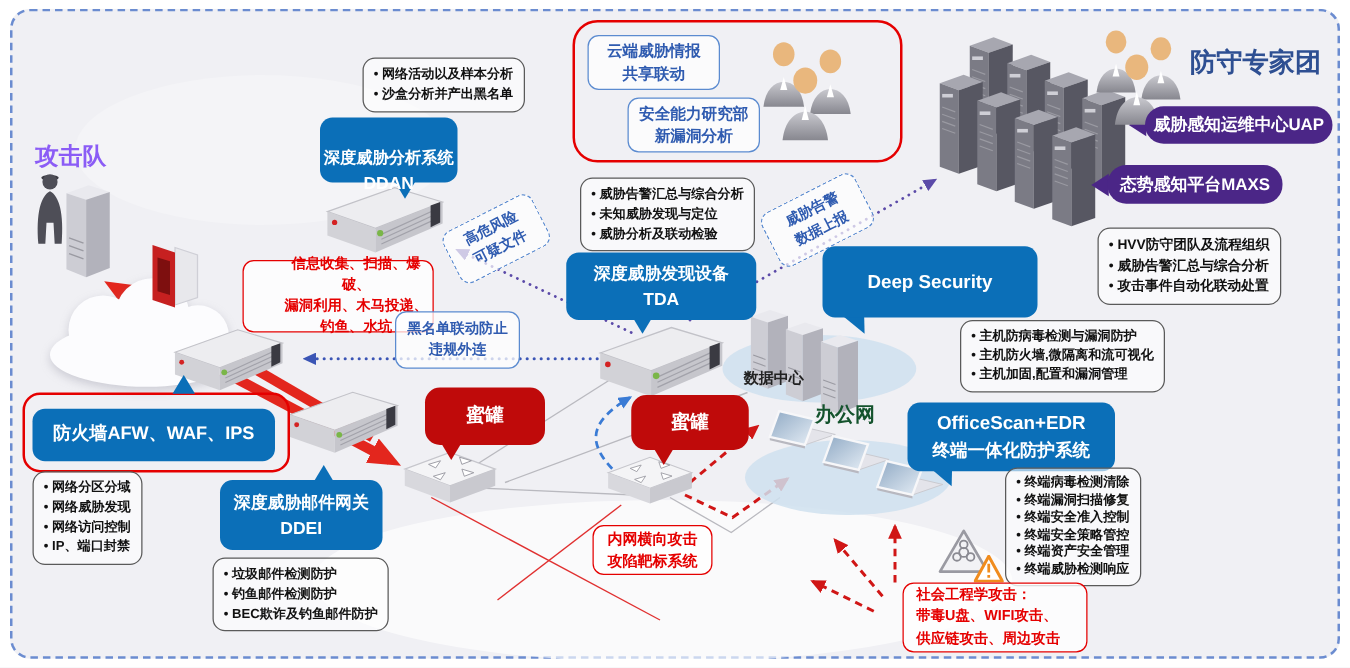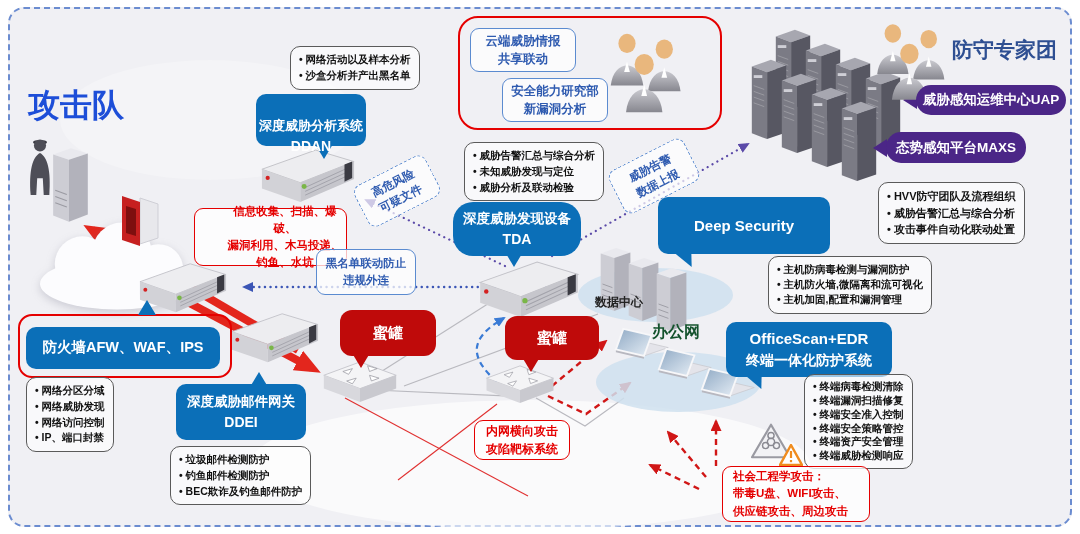--- a/index.html
+++ b/index.html
@@ -279,32 +279,32 @@
     <use href="#sym-people3"></use>
   </svg>
 
 <svg class="dev" style="left:750px;top:422px;width:42px;height:38px;z-index:5;">
     <use href="#sym-biohazard"></use>
   </svg>
 <svg class="dev" style="left:779px;top:444px;width:24px;height:22px;z-index:6;">
     <use href="#sym-warn"></use>
   </svg>
 
-<div class="title" style="left:28px;top:84px;font-size:32px;color:#1d4ed8;z-index:6;">攻击队</div>
+<div class="title" style="left:28px;top:112px;font-size:19px;color:#8b5cf6;z-index:6;">攻击队</div>
 <div class="title" style="left:952px;top:36px;font-size:21px;color:#2e4f92;z-index:6;">防守专家团</div>
 <div class="title" style="left:595px;top:294px;font-size:12px;color:#222;z-index:6;">数据中心</div>
 <div class="title" style="left:652px;top:322px;font-size:16px;color:#14532d;z-index:6;">办公网</div>
 
 <div class="callout" style="left:256px;top:94px;width:110px;height:52px;">
   <span style="font-size:13px;margin-top:34px;">深度威胁分析系统</span>
   <span style="font-size:14px;">DDAN</span>
 </div>
 <div class="ptr ptr-down" style="left:315px;top:144px;"></div>
 
-<div class="callout" style="left:453px;top:202px;width:128px;height:54px;border-radius:20px;">
+<div class="callout" style="left:453px;top:202px;width:152px;height:54px;">
   <span style="font-size:13.5px;">深度威胁发现设备</span>
   <span style="font-size:14px;">TDA</span>
 </div>
 <div class="ptr ptr-down" style="left:505px;top:252px;"></div>
 
 <div class="redframe" style="left:18px;top:314px;width:210px;height:60px;"></div>
 <div class="ptr ptr-up" style="left:138px;top:300px;z-index:6;"></div>
 <div class="callout" style="left:26px;top:327px;width:194px;height:42px;">
   <span style="font-size:14.5px;">防火墙AFW、WAF、IPS</span>
 </div>

